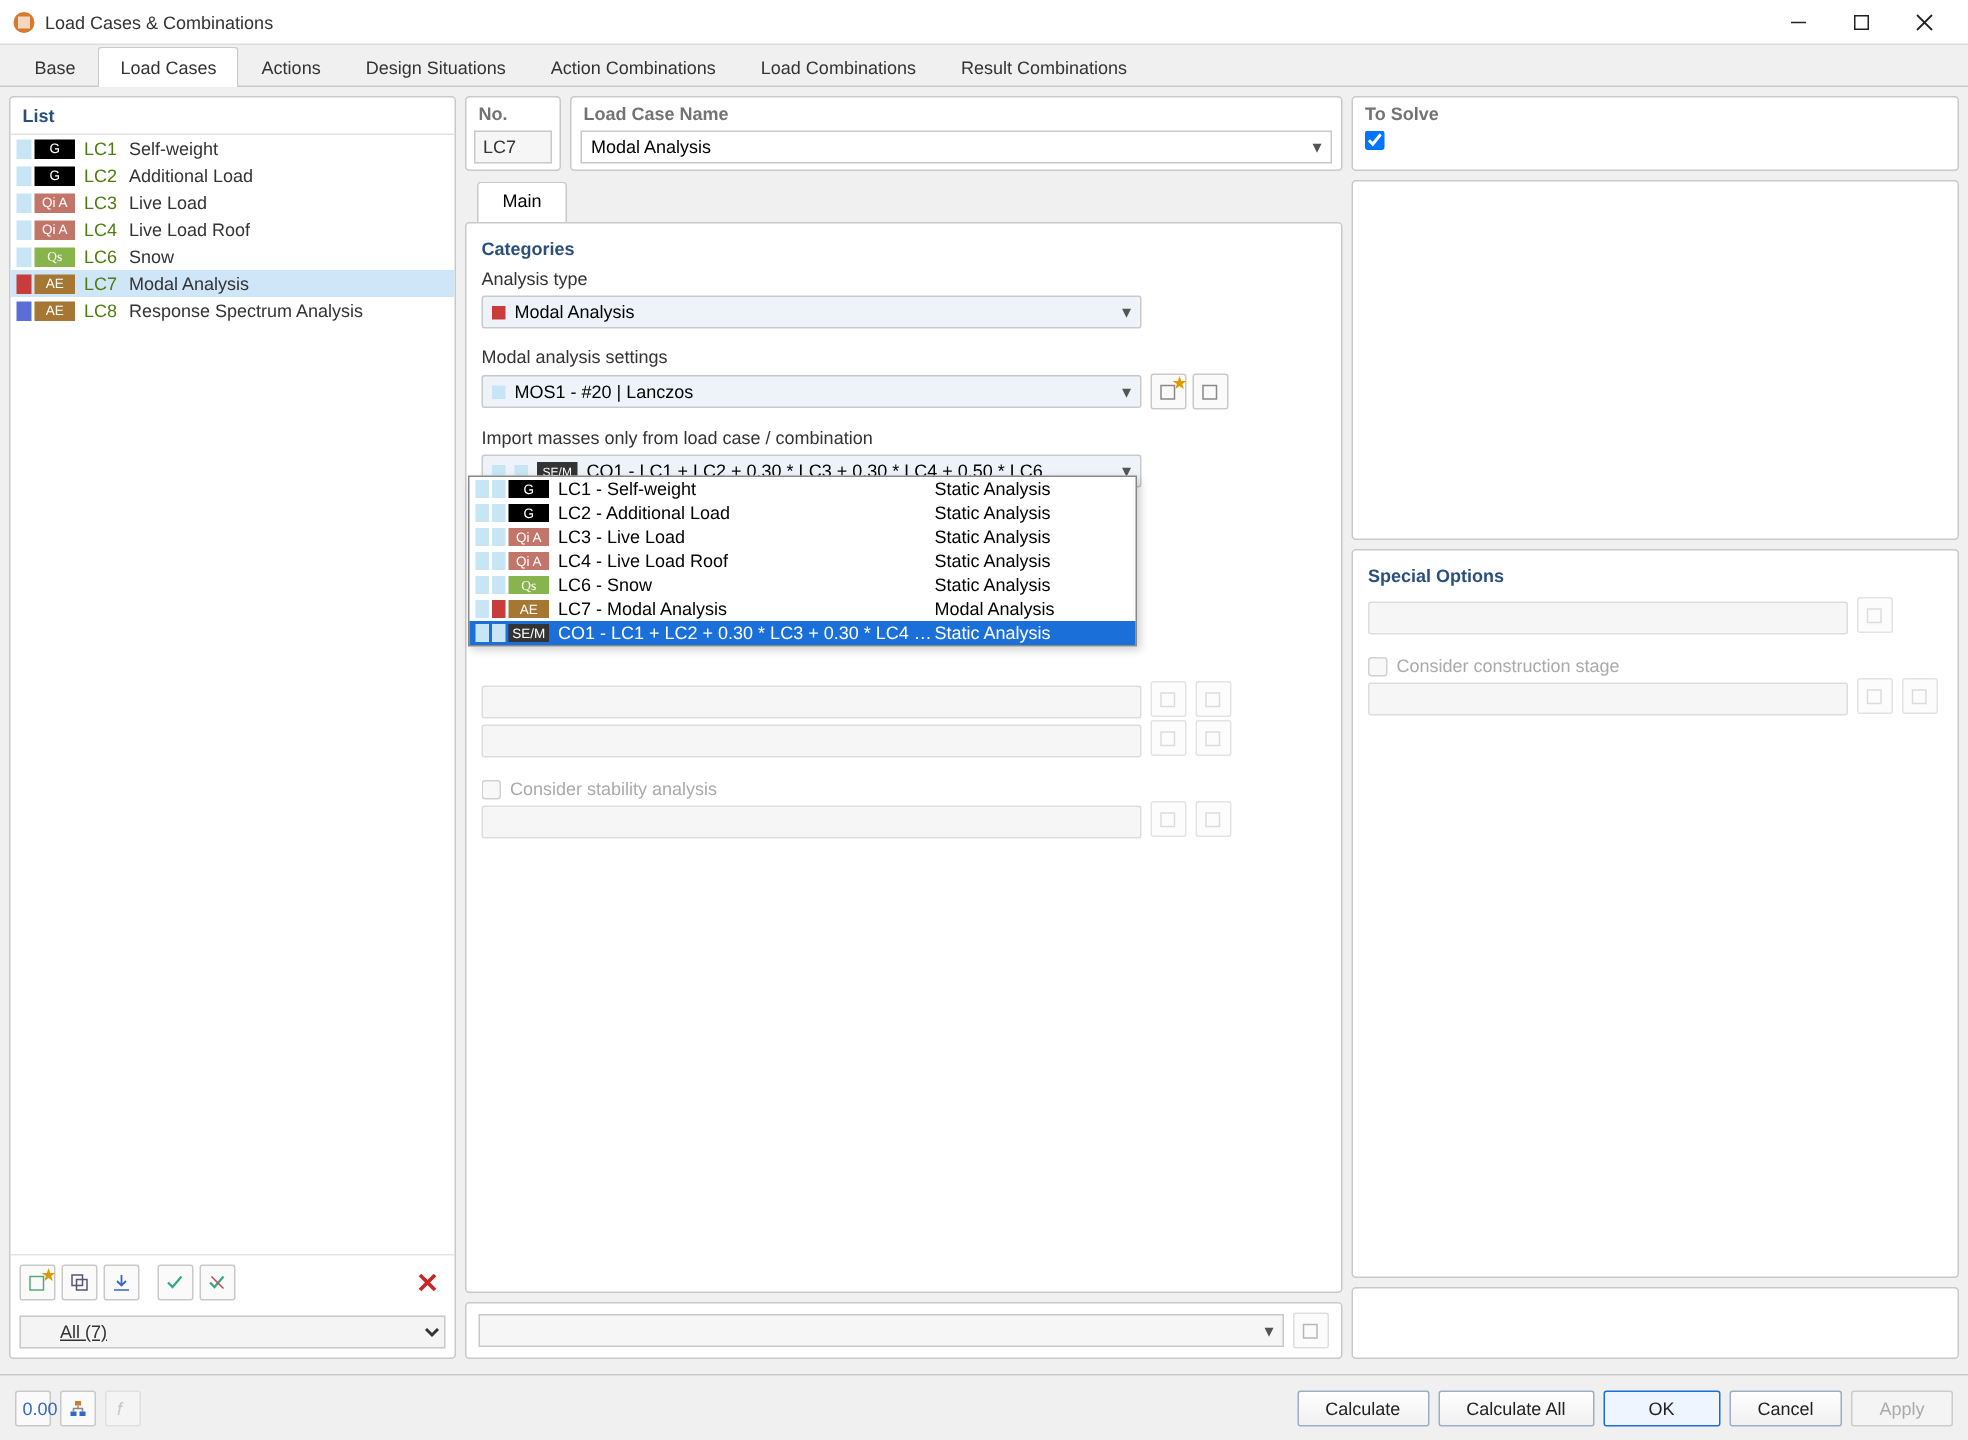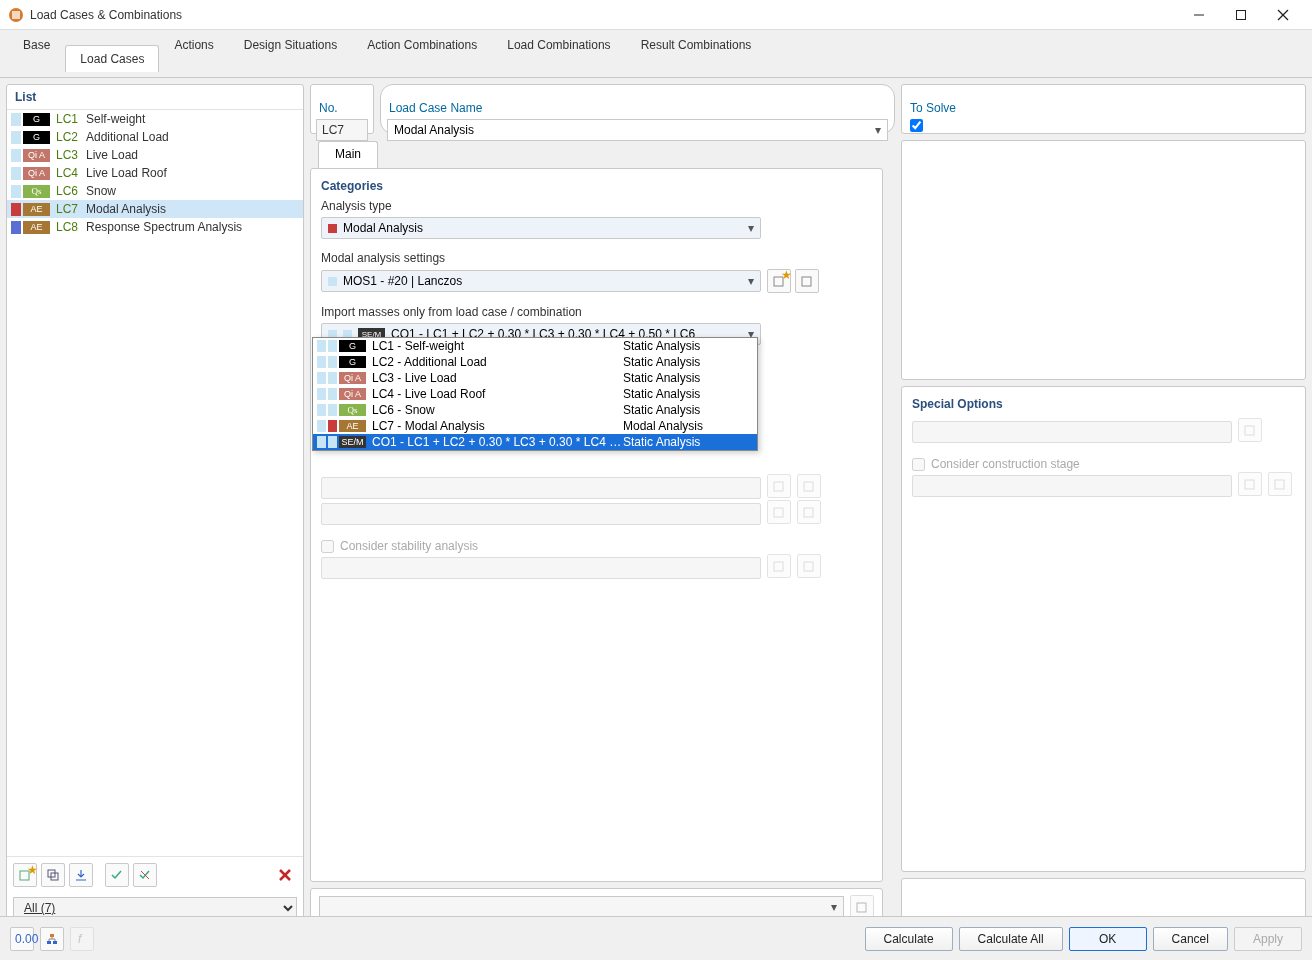--- a/index.html
+++ b/index.html
@@ -5,21 +5,21 @@
 * { box-sizing: border-box; margin: 0; padding: 0; font-family: "Segoe UI", Tahoma, sans-serif; font-size: 12px; }
 body { background: #f0f0f0; width: 1312px; height: 960px; overflow: hidden; position: relative; }
 
 
 .titlebar { height: 30px; background: #fff; border-bottom: 1px solid #ddd; display: flex; align-items: center; padding: 0 8px; }
 .titlebar .icon { width: 16px; height: 16px; margin-right: 6px; }
 .titlebar .title { flex: 1; color: #333; }
 .titlebar .win-btn { width: 42px; height: 28px; display: flex; align-items: center; justify-content: center; color: #222; }
 
 
-.tabstrip { height: 48px; background: #f0f0f0; display: flex; align-items: flex-start; padding: 0 8px; border-bottom: 1px solid #c9c9c9; }
+.tabstrip { height: 28px; background: #f0f0f0; display: flex; align-items: flex-end; padding: 0 8px; border-bottom: 1px solid #c9c9c9; }
 .tabstrip .tab { padding: 6px 14px 6px; color: #333; cursor: pointer; border: 1px solid transparent; border-bottom: none; position: relative; top: 1px; }
 .tabstrip .tab.active { background: #fff; border-color: #c9c9c9; border-radius: 3px 3px 0 0; margin-top: 14px; }
 
 
 .workarea { display: flex; padding: 6px; gap: 6px; height: calc(100% - 30px - 32px - 44px); }
 
 
 .left { width: 298px; background: #fff; border: 1px solid #c9c9c9; border-radius: 3px; display: flex; flex-direction: column; }
 .left .hdr { padding: 5px 8px; color: #2b4f7d; font-weight: 600; border-bottom: 1px solid #e3e3e3; }
 .left .items { flex: 1; overflow: auto; }
@@ -33,40 +33,40 @@
 .b-QiA { background: #c2766a; font-size:8px;}
 .b-Qs  { background: #88b44e; color:#222;font-family:Liberation Serif, serif;}
 .b-AE  { background: #a57733; }
 .b-SEM { background: #333; font-size:8px;}
 .lc-row .code { width: 30px; color: #4d7c0f; }
 .lc-row .name { color: #333; }
 
 .left-tools { padding: 6px; border-top: 1px solid #e3e3e3; display: flex; gap: 4px; align-items: center; }
 .mini-btn { width: 24px; height: 24px; border: 1px solid #c9c9c9; background: #fafafa; border-radius: 2px; display: flex; align-items: center; justify-content: center; cursor: pointer; }
 .filter-row { padding: 4px 6px 6px; }
-.filter-row select { width: 100%; height: 22px; border: 1px solid #c9c9c9; background: #f4f4f4; padding: 0 6px; color:#333;text-decoration:underline;}
+.filter-row select { width: 100%; height: 22px; border: 1px solid #c9c9c9; background: #f4f4f4; padding: 0 22px; color:#333;text-decoration:underline;}
 
 
 .right { flex: 1; display: flex; flex-direction: column; gap: 6px; }
 
 .row-top { display: flex; gap: 6px; height: 50px; }
 .box { background: #fff; border: 1px solid #c9c9c9; border-radius: 3px; }
-.box .bhdr { padding: 16px 8px 2px; color: #0369a1; font-weight: 400; }
+.box .bhdr { padding: 4px 8px 2px; color: #737373; font-weight: 700; }
 .nobox { flex: 0 0 62px; }
 .nobox input { width: 52px; height: 22px; border: 1px solid #c9c9c9; margin: 2px 5px 5px; padding: 0 5px; background:#f6f6f6; color:#333;}
-.namebox { flex: 1; border-radius: 13px; }
+.namebox { flex: 1; }
 .namebox .sel { margin: 2px 6px 5px; }
 .tosolve { flex: 0 0 405px; }
 .tosolve .chkwrap { padding: 2px 8px; }
 
 .sel { height: 22px; border: 1px solid #c9c9c9; background: #fff; display: flex; align-items: center; padding: 0 6px; position: relative; cursor:pointer;}
 .sel .caret { margin-left: auto; color: #555; }
 
 
-.mainpanel { flex: 1; display: flex; gap: 18px; }
+.mainpanel { flex: 1; display: flex; gap: 6px; }
 .mainleft { flex: 1; display: flex; flex-direction: column; }
 .innertabs { height: 28px; display: flex; padding-left: 8px; }
 .innertabs .itab { padding: 5px 16px; border: 1px solid #c9c9c9; border-bottom: none; background: #fff; border-radius: 3px 3px 0 0; position: relative; top: 1px; cursor:pointer;}
 .panelbody { flex: 1; background: #fff; border: 1px solid #c9c9c9; border-radius: 3px; padding: 8px 10px; display:flex; gap:10px;}
 .col-l { flex: 1; }
 
 .section-title { color: #2b4f7d; font-weight: 600; margin-bottom: 6px; margin-top:2px;}
 .field-label { color: #333; margin: 6px 0 4px; }
 .combo { height: 22px; border: 1px solid #c9c9c9; background: #eef3fa; display: flex; align-items: center; padding: 0 6px; cursor: pointer; border-radius:2px; width: 440px;}
 .combo .caret { margin-left: auto; color: #555; }

